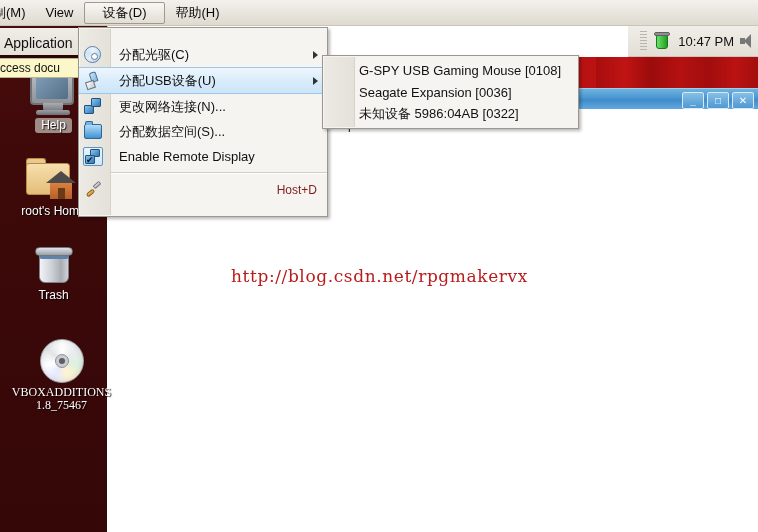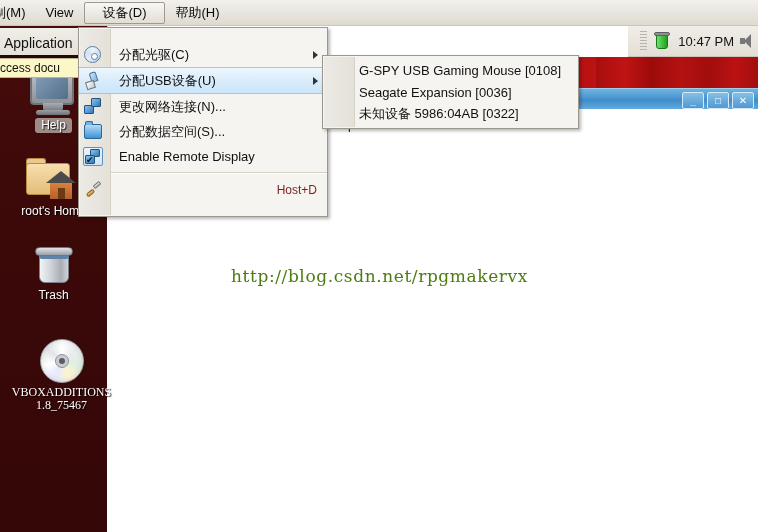--- a/index.html
+++ b/index.html
@@ -42,21 +42,21 @@
     font-family:"Liberation Sans",sans-serif;
   }
   .term-line{
     position:absolute;left:108px;top:139px;width:620px;
     font-family:"DejaVu Sans Mono","Liberation Mono",monospace;
     font-size:13px;color:#000;white-space:pre;
   }
   .watermark{
     position:absolute;left:231px;top:266px;
     font-family:"DejaVu Serif","Liberation Serif",serif;
-    font-size:17px;color:#4d7c0f;letter-spacing:.6px;white-space:nowrap;
+    font-size:17px;color:#b91c1c;letter-spacing:.6px;white-space:nowrap;
   }
 
   
   .desktop{
     position:absolute;left:0;top:0;width:107px;height:532px;
     background:linear-gradient(to bottom,#4a0c0c 0%,#3d0909 35%,#350707 100%);
   }
   .redwall{
     position:absolute;left:596px;top:57px;width:162px;height:32px;
     background:linear-gradient(90deg,#a80d0d 0%,#c01414 18%,#9c0b0b 34%,#b51111 52%,#a20d0d 70%,#bb1212 86%,#a30e0e 100%);

